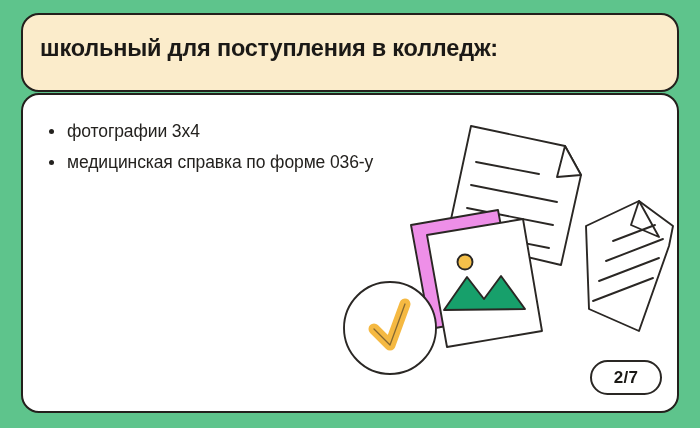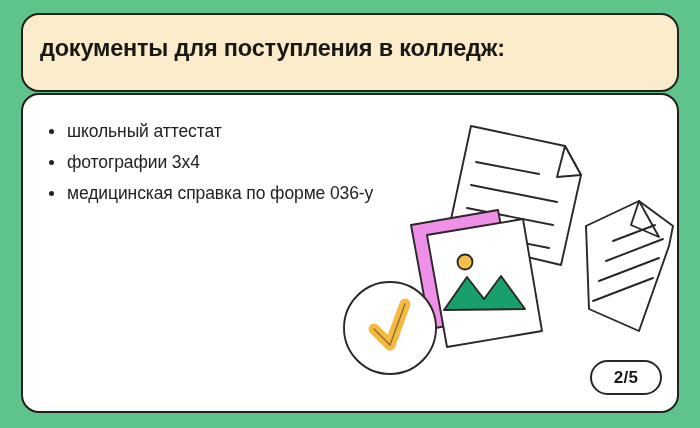--- a/index.html
+++ b/index.html
@@ -128,27 +128,26 @@
     color: #1b1916;
     letter-spacing: 0.3px;
   }
 </style>
 </head>
 <body>
 
 <div class="slide">
 
   <div class="header-card">
-    <div class="header-title">документы для поступления в колледж:</div>
+    <div class="header-title">школьный для поступления в колледж:</div>
   </div>
 
   <div class="body-card">
 
     <ul class="bullet-list">
-      <li class="bullet-item">школьный аттестат</li>
       <li class="bullet-item">фотографии 3х4</li>
       <li class="bullet-item">медицинская справка по форме 036-у</li>
     </ul>
 
     <div class="illustration">
       <svg viewBox="0 0 330 275" xmlns="http://www.w3.org/2000/svg">
 
         <g>
           <path d="M104 125 L128 13 L222 33 L238 62 L218 152 Z" fill="#ffffff" stroke="#2a2724" stroke-width="1.9" stroke-linejoin="round"></path>
           <path d="M222 33 L214 64 L238 62 Z" fill="#ffffff" stroke="#2a2724" stroke-width="1.9" stroke-linejoin="round"></path>
@@ -186,17 +185,17 @@
         <g>
           <circle cx="47" cy="215" r="46" fill="#ffffff" stroke="#2a2724" stroke-width="1.9"></circle>
           <path d="M31 216 L47 232 L62 191" fill="none" stroke="#f5b942" stroke-width="11" stroke-linecap="round" stroke-linejoin="round"></path>
           <path d="M31 216 L47 232 L62 191" fill="none" stroke="#2a2724" stroke-width="1.3" stroke-linecap="round" stroke-linejoin="round" opacity="0.55"></path>
         </g>
 
       </svg>
     </div>
 
     <div class="page-badge">
-      <span class="page-badge-text">2/5</span>
+      <span class="page-badge-text">2/7</span>
     </div>
 
   </div>
 </div>
 
 </body></html>

